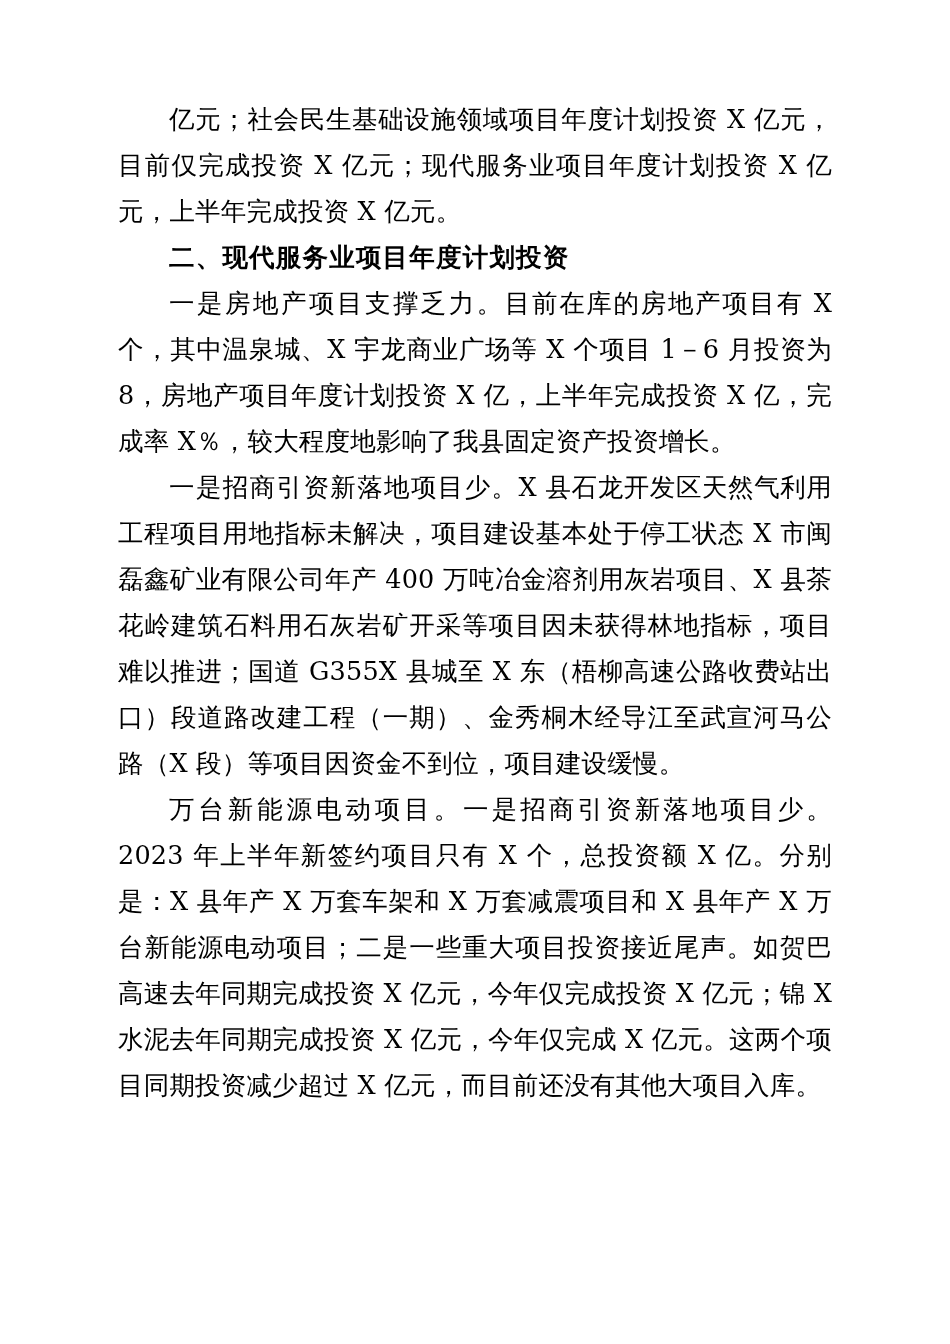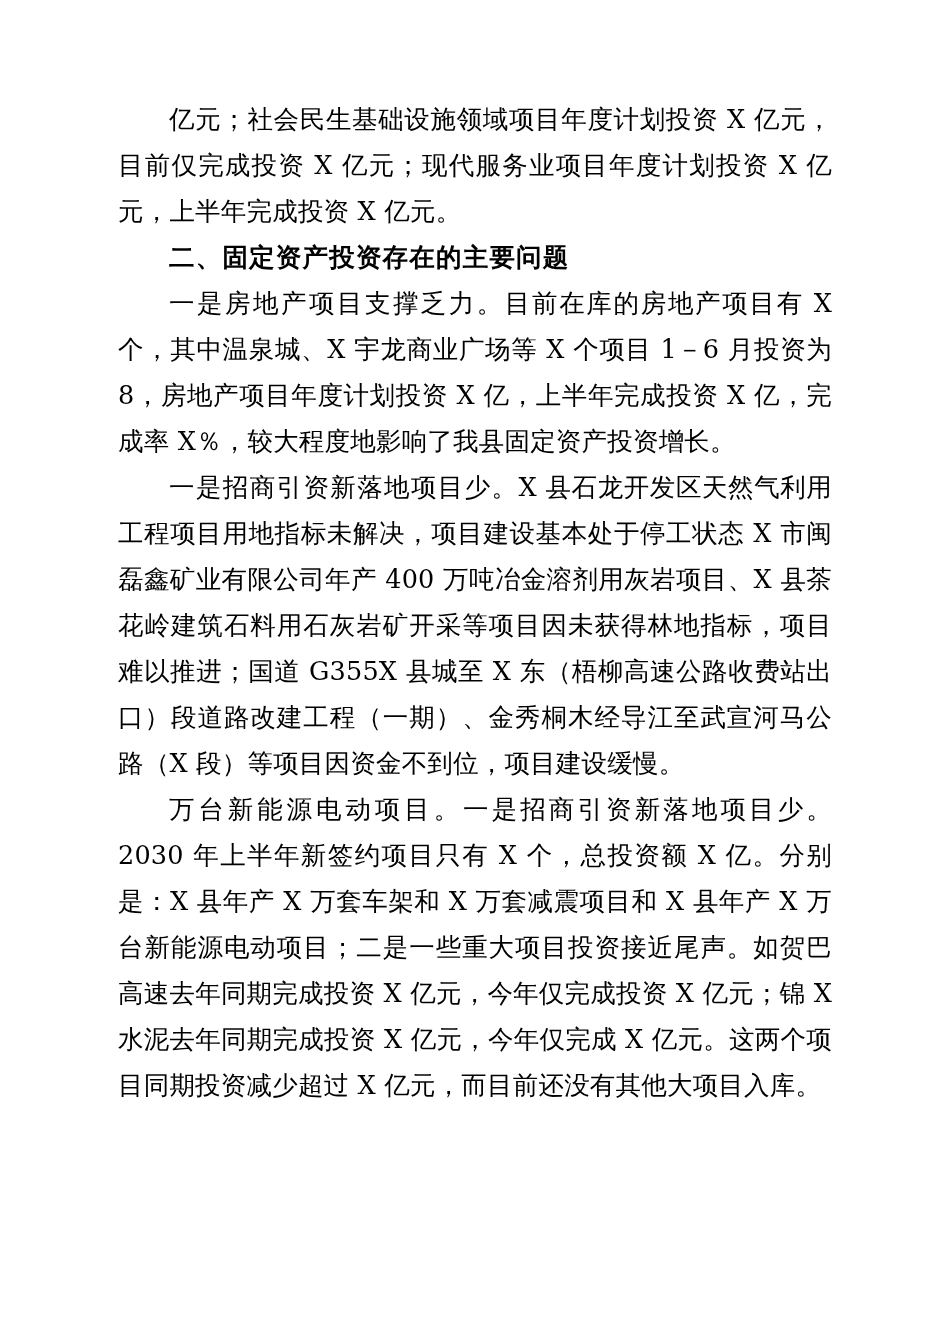--- a/index.html
+++ b/index.html
@@ -45,22 +45,22 @@
   }
 </style>
 </head>
 <body>
 
 <div class="page">
   <div class="body-area">
 
     <p class="indent">亿元；社会民生基础设施领域项目年度计划投资 X 亿元，目前仅完成投资 X 亿元；现代服务业项目年度计划投资 X 亿元，上半年完成投资 X 亿元。</p>
 
-    <p class="heading">二、固定资产投资存在的主要问题</p>
+    <p class="heading">二、现代服务业项目年度计划投资</p>
 
     <p class="indent"><span class="sub-bold">一是房地产项目支撑乏力。</span><span>目前在库的房地产项目有 X 个，其中温泉城、X 宇龙商业广场等 X 个项目 1－6 月投资为 8，房地产项目年度计划投资 X 亿，上半年完成投资 X 亿，完成率 X％，较大程度地影响了我县固定资产投资增长。</span></p>
 
     <p class="indent"><span class="sub-bold">一是招商引资新落地项目少。</span><span>X 县石龙开发区天然气利用工程项目用地指标未解决，项目建设基本处于停工状态 X 市闽磊鑫矿业有限公司年产 400 万吨冶金溶剂用灰岩项目、X 县茶花岭建筑石料用石灰岩矿开采等项目因未获得林地指标，项目难以推进；国道 G355X 县城至 X 东（梧柳高速公路收费站出口）段道路改建工程（一期）、金秀桐木经导江至武宣河马公路（X 段）等项目因资金不到位，项目建设缓慢。</span></p>
 
-    <p class="indent"><span class="sub-bold">万台新能源电动项目。</span><span>一是招商引资新落地项目少。2030 年上半年新签约项目只有 X 个，总投资额 X 亿。分别是：X 县年产 X 万套车架和 X 万套减震项目和 X 县年产 X 万台新能源电动项目；二是一些重大项目投资接近尾声。如贺巴高速去年同期完成投资 X 亿元，今年仅完成投资 X 亿元；锦 X 水泥去年同期完成投资 X 亿元，今年仅完成 X 亿元。这两个项目同期投资减少超过 X 亿元，而目前还没有其他大项目入库。</span></p>
+    <p class="indent"><span class="sub-bold">万台新能源电动项目。</span><span>一是招商引资新落地项目少。2023 年上半年新签约项目只有 X 个，总投资额 X 亿。分别是：X 县年产 X 万套车架和 X 万套减震项目和 X 县年产 X 万台新能源电动项目；二是一些重大项目投资接近尾声。如贺巴高速去年同期完成投资 X 亿元，今年仅完成投资 X 亿元；锦 X 水泥去年同期完成投资 X 亿元，今年仅完成 X 亿元。这两个项目同期投资减少超过 X 亿元，而目前还没有其他大项目入库。</span></p>
 
   </div>
 </div>
 
 </body></html>

